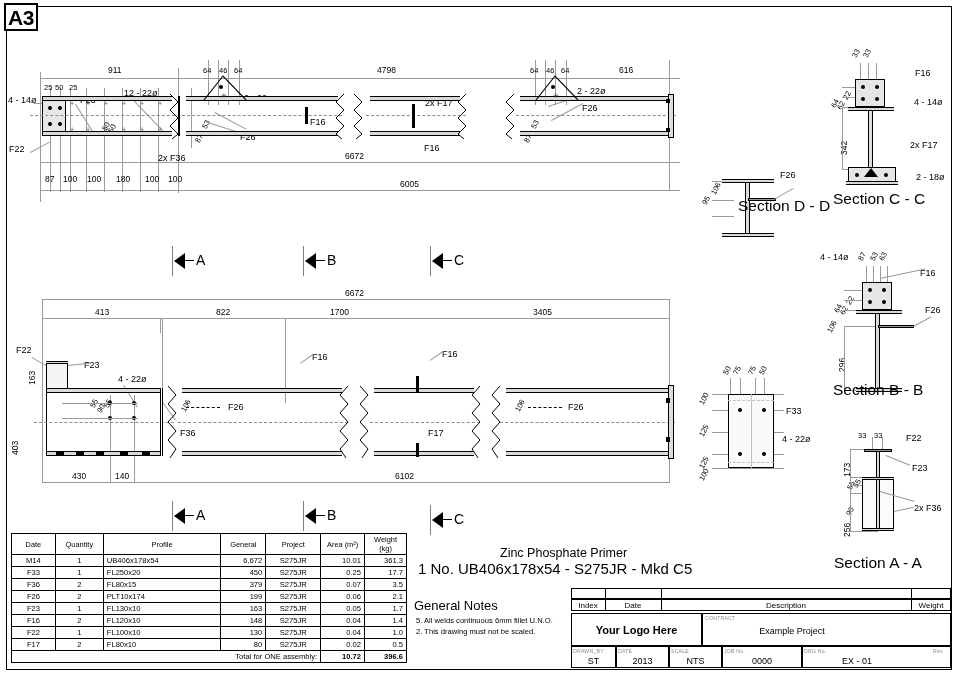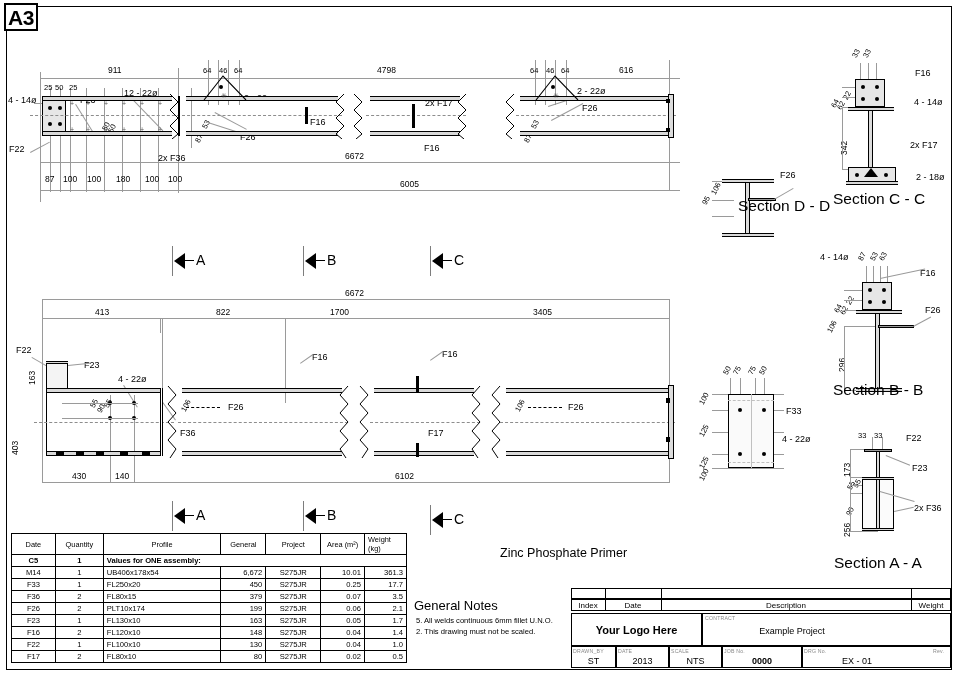--- a/index.html
+++ b/index.html
@@ -565,29 +565,24 @@
 
   <table class="parts">
     <thead>
       <tr>
         <th class="c-mark">Date</th>
         <th class="c-qty">Quantity</th>
         <th class="c-prof" style="text-align:center">Profile</th>
         <th class="c-len" style="text-align:center">General</th>
         <th class="c-mat">Project</th>
         <th class="c-area" style="text-align:center">Area (m²)</th>
-        <th class="c-wt" style="text-align:left">Weight (kg)</th>
+        <th class="c-wt" style="text-align:center">Weight (kg)</th>
       </tr>
     </thead>
     <tbody>
-      <tr class="bold">
-        <td class="c-mark">C5</td>
-        <td class="c-qty">1</td>
-        <td colspan="5" class="c-prof">Values for ONE assembly:</td>
-      </tr>
 
       <tr>
         <td class="c-mark">M14</td>
         <td class="c-qty">1</td>
         <td class="c-prof">UB406x178x54</td>
         <td class="c-len">6,672</td>
         <td class="c-mat">S275JR</td>
         <td class="c-area">10.01</td>
         <td class="c-wt">361.3</td>
       </tr>
@@ -648,24 +643,30 @@
       <tr>
         <td class="c-mark">F17</td>
         <td class="c-qty">2</td>
         <td class="c-prof">FL80x10</td>
         <td class="c-len">80</td>
         <td class="c-mat">S275JR</td>
         <td class="c-area">0.02</td>
         <td class="c-wt">0.5</td>
       </tr>
 
+      <tr>
+        <td colspan="5" class="totlbl">Total for ONE assembly:</td>
+        <td class="c-area" style="font-weight:bold">10.72</td>
+        <td class="c-wt" style="font-weight:bold">396.6</td>
+      </tr>
     </tbody>
   </table>
 
   <div class="zinc">Zinc Phosphate Primer</div>
+  <div class="mainspec">1 No. UB406x178x54  - S275JR - Mkd C5</div>
   <div class="gnotes-h">General Notes</div>
   <div class="gnote" style="left:416px;top:616px;">5.  All welds continuous 6mm fillet U.N.O.</div>
   <div class="gnote" style="left:416px;top:627px;">2.  This drawing must not be scaled.</div>
 
   <div class="ab" style="left:571px;top:588px;width:380px;height:84px;">
 
     <div class="tb" style="left:0;top:0;width:380px;height:11px;"></div>
     <div class="vl" style="left:34px;top:0;height:11px;border-color:#000;"></div>
     <div class="vl" style="left:90px;top:0;height:11px;border-color:#000;"></div>
     <div class="vl" style="left:340px;top:0;height:11px;border-color:#000;"></div>
@@ -693,21 +694,21 @@
     <div class="tb" style="left:45px;top:58px;width:53px;height:22px;"></div>
     <div class="tb-cap" style="left:47px;top:60px;">DATE</div>
     <div class="tb-val" style="left:45px;top:68px;width:53px;">2013</div>
 
     <div class="tb" style="left:98px;top:58px;width:53px;height:22px;"></div>
     <div class="tb-cap" style="left:100px;top:60px;">SCALE</div>
     <div class="tb-val" style="left:98px;top:68px;width:53px;">NTS</div>
 
     <div class="tb" style="left:151px;top:58px;width:80px;height:22px;"></div>
     <div class="tb-cap" style="left:153px;top:60px;">JOB No.</div>
-    <div class="tb-val" style="left:151px;top:68px;width:80px;font-weight:bold;">0000</div>
+    <div class="tb-val" style="left:151px;top:68px;width:80px;">0000</div>
 
     <div class="tb" style="left:231px;top:58px;width:149px;height:22px;"></div>
     <div class="tb-cap" style="left:233px;top:60px;">DRG No.</div>
     <div class="tb-cap" style="left:362px;top:60px;">Rev.</div>
     <div class="tb-val" style="left:231px;top:68px;width:110px;">EX - 01</div>
   </div>
 
 </div>
 
 </body></html>

